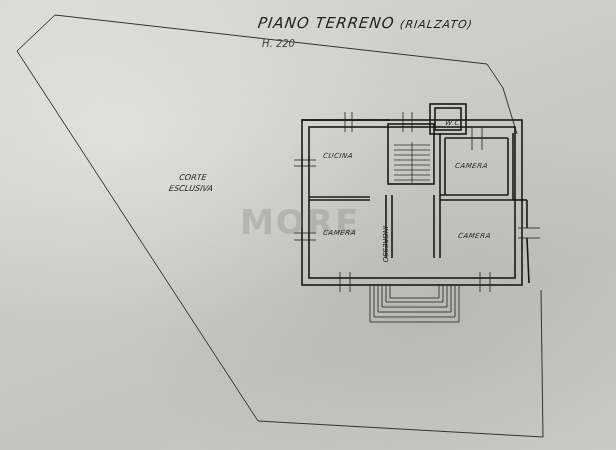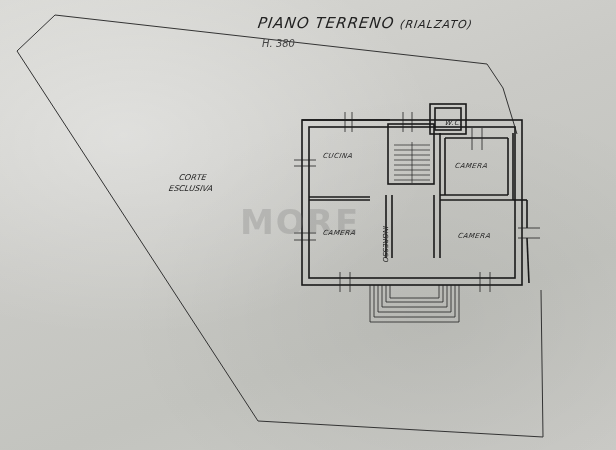--- a/index.html
+++ b/index.html
@@ -99,21 +99,21 @@
       <polyline points="382,285 382,307 447,307 447,285"></polyline>
       <polyline points="386,285 386,302 443,302 443,285"></polyline>
       <polyline points="390,285 390,298 439,298 439,285"></polyline>
     </g>
   </svg>
 
   <div class="title">
     <span>PIANO TERRENO</span>
     <span class="sub">(RIALZATO)</span>
   </div>
-  <div class="height">H. 380</div>
+  <div class="height">H. 220</div>
 
   <div class="watermark">MORE</div>
 
   <div class="corte">
     <div>CORTE</div>
     <div>ESCLUSIVA</div>
   </div>
 
   <div class="lbl" style="left:323px;top:152px;">CUCINA</div>
   <div class="lbl" style="left:445px;top:119px;">W.C.</div>

